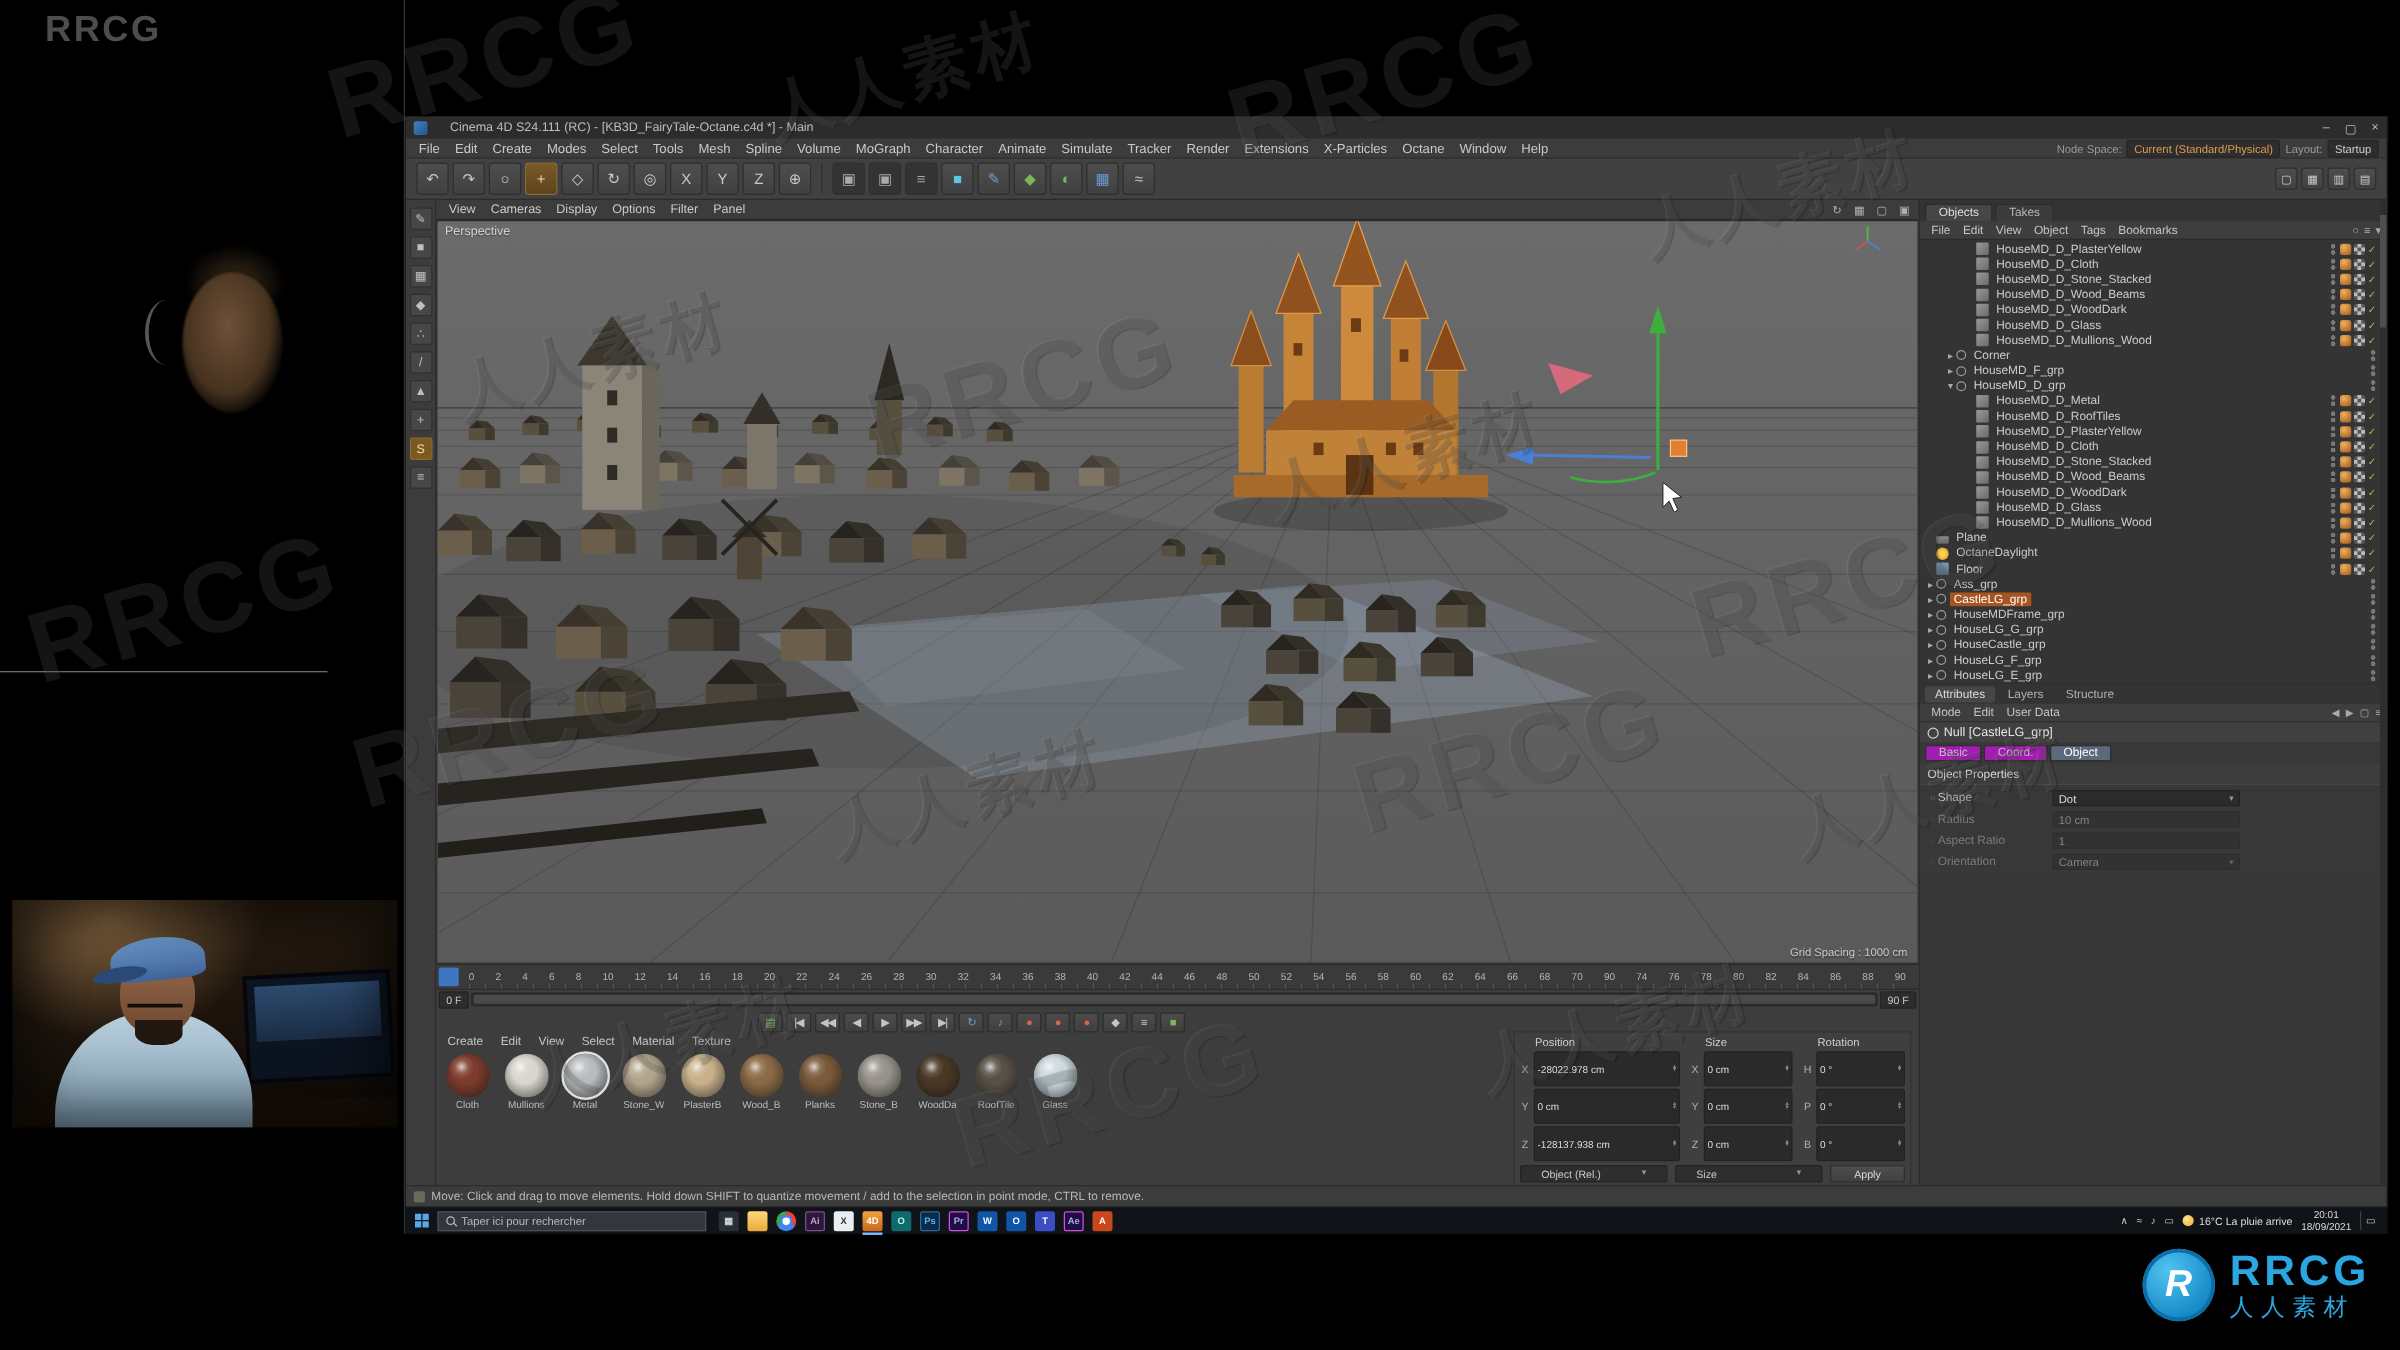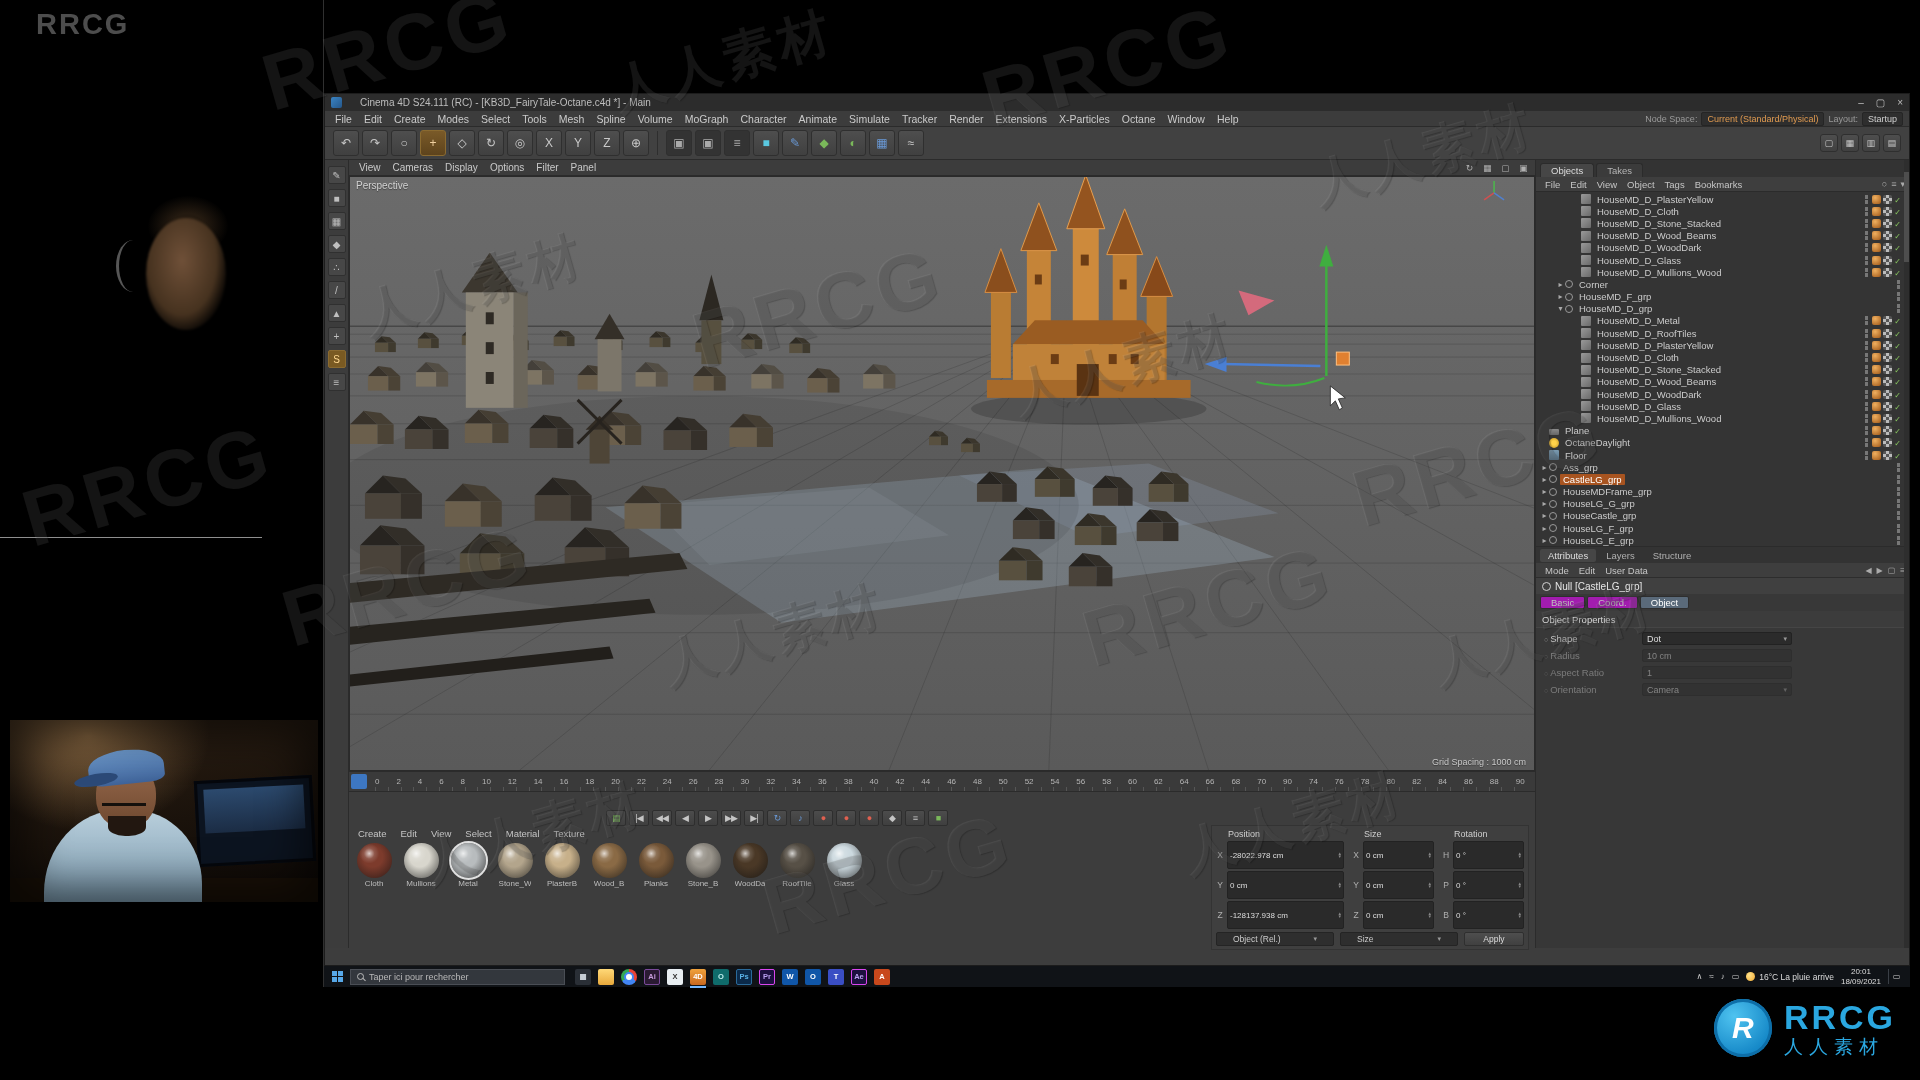--- a/index.html
+++ b/index.html
@@ -569,20 +569,27 @@
               <span class="tick">76</span>
               <span class="tick">78</span>
               <span class="tick">80</span>
               <span class="tick">82</span>
               <span class="tick">84</span>
               <span class="tick">86</span>
               <span class="tick">88</span>
               <span class="tick">90</span>
             </div>
         </div>
+        <div class="framerow">
+          <span class="fbox">0 F</span>
+          <div class="fslider">
+              <div class="fhandle"></div>
+            </div>
+          <span class="fbox">90 F</span>
+        </div>
         <div class="animrow">
 
         <span class="tr-ic green">▤</span>
             <span class="tr-ic">|◀</span>
             <span class="tr-ic">◀◀</span>
             <span class="tr-ic">◀</span>
             <span class="tr-ic">▶</span>
             <span class="tr-ic">▶▶</span>
             <span class="tr-ic">▶|</span>
             <span class="tr-ic blue">↻</span>
@@ -1208,20 +1215,24 @@
                 <span>Camera</span>
                 <span class="dd">▾</span>
               </span>
             </div>
           </div>
         <div class="attr-fill"></div>
       </div>
     </div>
   </div>
 
+  <div class="statusbar">
+    <span class="st-ic"></span>
+    <span class="st-text">Move: Click and drag to move elements. Hold down SHIFT to quantize movement / add to the selection in point mode, CTRL to remove.</span>
+  </div>
 </div>
 
 <div class="taskbar">
   <div class="tb-start">
       <span class="win-logo"></span>
     </div>
   <div class="tb-search">
     <span class="mag"></span>
     <span class="tb-search-text">Taper ici pour rechercher</span>
   </div>

